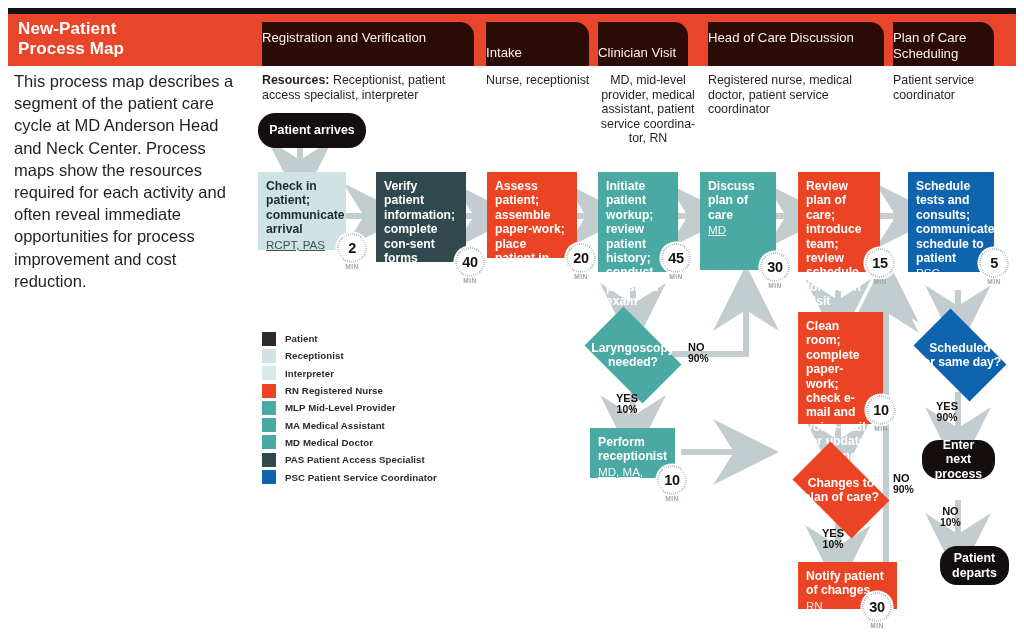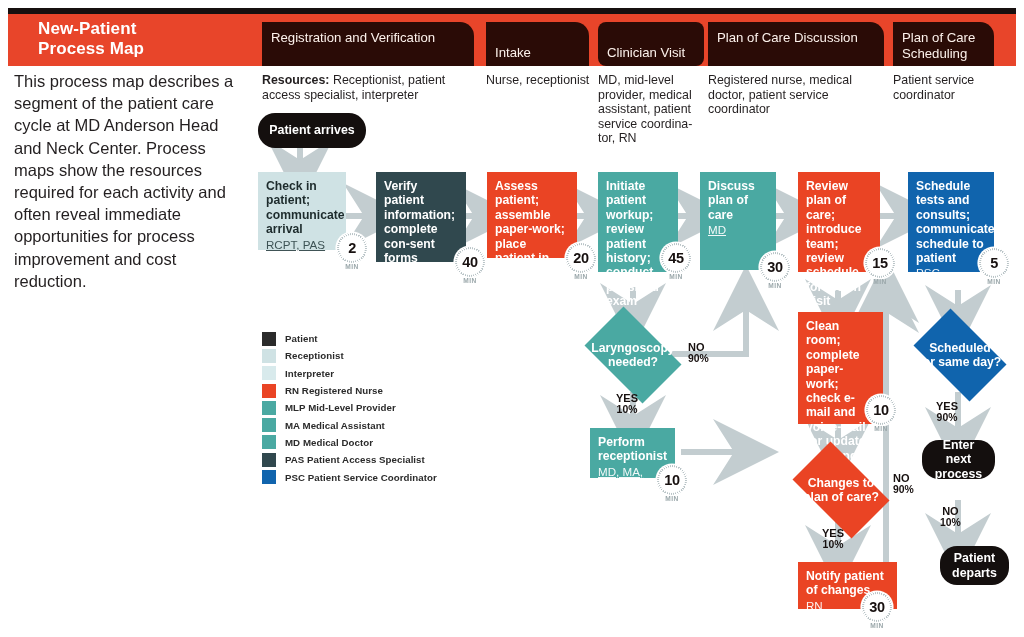--- a/index.html
+++ b/index.html
@@ -11,29 +11,29 @@
     position:relative;
   }
   #canvas{position:absolute;left:0;top:0;width:1024px;height:637px;}
 
   
   .top-rule{position:absolute;left:8px;top:8px;width:1008px;height:6px;background:#17100f;}
   .red-band{position:absolute;left:8px;top:14px;width:1008px;height:52px;background:#e8452a;}
 
   
   .title-box{position:absolute;left:8px;top:14px;width:246px;height:52px;
-             background:#e8452a;box-sizing:border-box;padding:5px 0 0 30px;}
+             background:#e8452a;box-sizing:border-box;padding:5px 0 0 10px;}
   .title-line{color:#ffffff;font-size:17px;font-weight:700;line-height:20px;letter-spacing:.1px;}
   .intro{position:absolute;left:14px;top:70px;width:230px;color:#231f20;
          font-size:16.5px;line-height:22.2px;font-weight:400;}
 
   
   .col-head{position:absolute;background:#2a0b06;border-radius:0 14px 0 0;
             box-sizing:border-box;color:#fdf2ec;font-size:13.2px;font-weight:500;
-            line-height:15.5px;padding:8px 9px 0 9px;}
+            line-height:15.5px;padding:8px 9px 0 0;}
   .col-res{position:absolute;color:#231f20;font-size:12.4px;line-height:14.6px;}
   .col-res b{font-weight:700;}
 
   
   .node{position:absolute;box-sizing:border-box;padding:7px 8px 5px 8px;
         color:#ffffff;font-size:12.2px;line-height:14.4px;font-weight:700;}
   .node .role{display:block;font-weight:400;font-size:11.6px;line-height:13.4px;
               margin-top:1px;opacity:.93;text-decoration:underline;}
   .node.dark-txt{color:#1d2b2c;}
   .node.dark-txt .role{color:#32484a;}
@@ -84,30 +84,30 @@
   <div class="red-band"></div>
 
   <div class="title-box">
     <div class="title-line">New-Patient</div>
     <div class="title-line">Process Map</div>
   </div>
   <div class="intro">This process map describes a segment of the patient care cycle at MD Anderson Head and Neck Center. Process maps show the resources required for each activity and often reveal immediate opportunities for process improvement and cost reduction.</div>
 
   <div class="col-head" style="left:262px;top:22px;width:212px;height:44px;">Registration and Verification</div>
   <div class="col-head" style="left:486px;top:22px;width:103px;height:44px;padding-top:23px;">Intake</div>
-  <div class="col-head" style="left:598px;top:22px;width:106px;height:44px;padding-top:23px;border-radius:8px;">Clinician Visit</div>
-  <div class="col-head" style="left:708px;top:22px;width:176px;height:44px;">Plan of Care Discussion</div>
+  <div class="col-head" style="left:598px;top:22px;width:90px;height:44px;padding-top:23px;">Clinician Visit</div>
+  <div class="col-head" style="left:708px;top:22px;width:176px;height:44px;">Head of Care Discussion</div>
   <div class="col-head" style="left:893px;top:22px;width:101px;height:44px;">Plan of Care Scheduling</div>
 
   <div class="col-res" style="left:262px;top:73px;width:214px;">
     <b>Resources:</b>
     <span>Receptionist, patient access specialist, interpreter</span>
   </div>
   <div class="col-res" style="left:486px;top:73px;width:104px;">Nurse, receptionist</div>
-  <div class="col-res" style="left:598px;top:73px;width:100px;">MD, mid-level provider, medical assistant, patient service coordina-tor, RN</div>
+  <div class="col-res" style="left:598px;top:73px;width:100px;text-align:center;">MD, mid-level provider, medical assistant, patient service coordina-tor, RN</div>
   <div class="col-res" style="left:708px;top:73px;width:182px;">Registered nurse, medical doctor, patient service coordinator</div>
   <div class="col-res" style="left:893px;top:73px;width:100px;">Patient service coordinator</div>
 
   <svg id="wires" viewBox="0 0 1024 637">
     <defs>
       <marker id="ah" viewBox="0 0 12 12" refX="6" refY="6" markerWidth="12" markerHeight="12" orient="auto-start-reverse">
         <path d="M0.5,0.5 L11.5,6 L0.5,11.5 L4,6 Z" fill="#c3cdd0"></path>
       </marker>
     </defs>
     <g stroke="#c3cdd0" stroke-width="6" fill="none" marker-end="url(#ah)">

